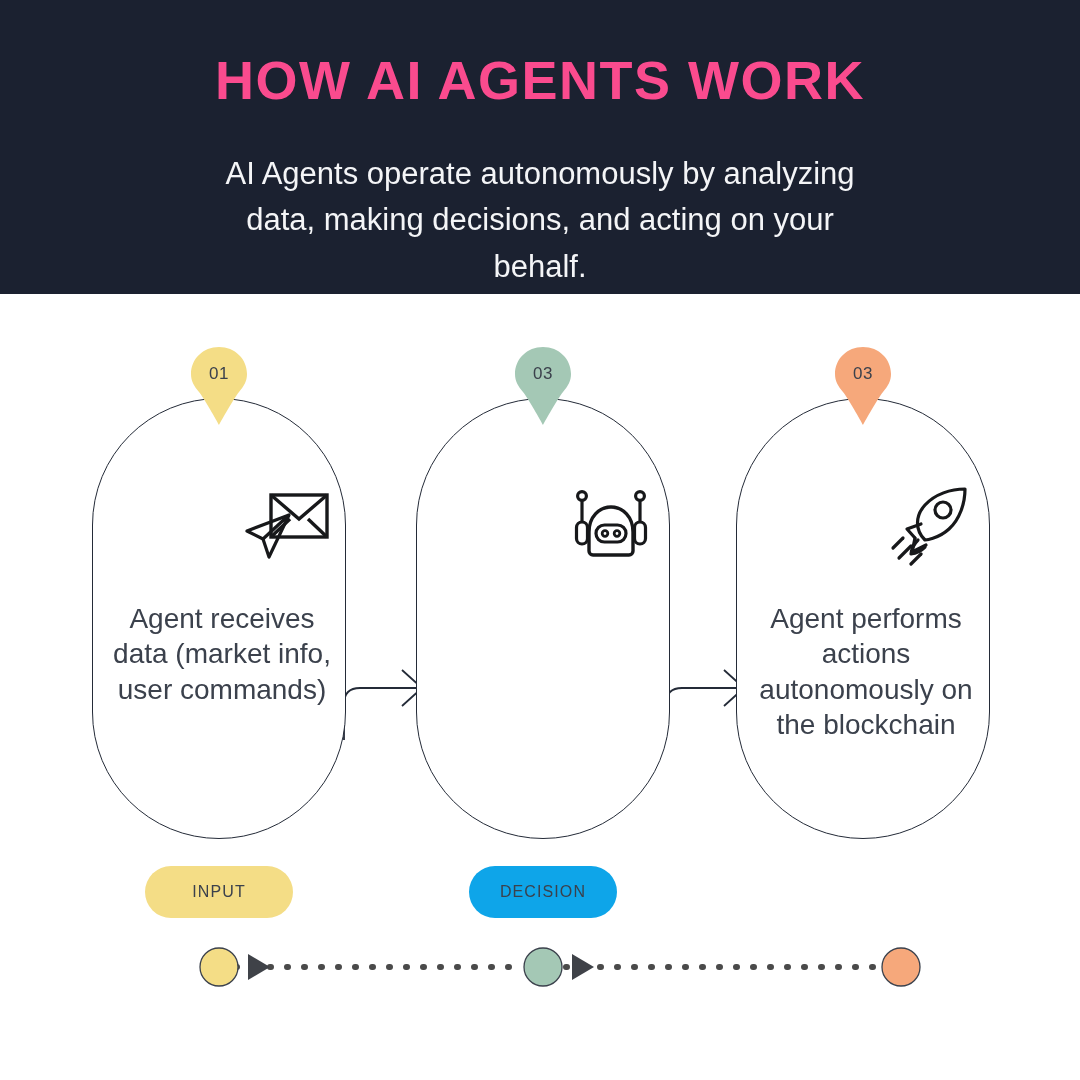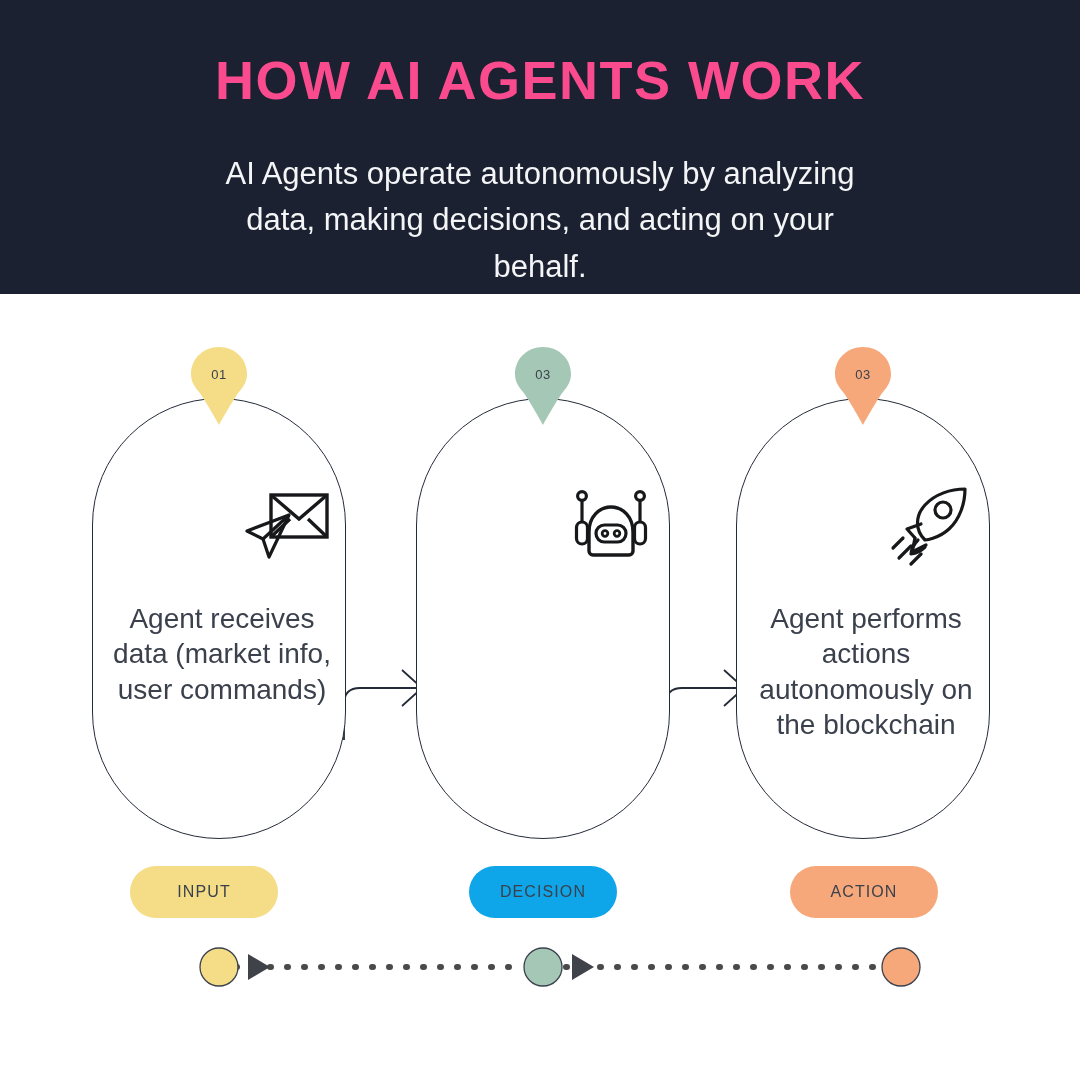--- a/index.html
+++ b/index.html
@@ -118,21 +118,21 @@
   .badge svg { display: block; }
   .badge-num {
     position: absolute;
     left: 0;
     top: 0;
     width: 60px;
     height: 58px;
     display: flex;
     align-items: center;
     justify-content: center;
-    font-size: 13px;
+    font-size: 17px;
     color: #3b414c;
     letter-spacing: 0.5px;
   }
 
   
   .connector {
     position: absolute;
     top: 340px;
     width: 88px;
     height: 110px;
@@ -148,21 +148,21 @@
     height: 52px;
     border-radius: 26px;
     display: flex;
     align-items: center;
     justify-content: center;
     font-size: 16px;
     letter-spacing: 1.1px;
     color: #3b414c;
     box-sizing: border-box;
   }
-  .tag-1 { left: 130px; width: 148px; background: #f4dd86; }
+  .tag-1 { left: 145px; width: 148px; background: #f4dd86; }
   .tag-2 { left: 469px; width: 148px; background: #0ea5e9; }
   .tag-3 { left: 790px; width: 148px; background: #f6a87b; }
 
   
   .timeline {
     position: absolute;
     left: 190px;
     top: 648px;
     width: 740px;
     height: 50px;
@@ -265,23 +265,20 @@
       <div class="card-text">Agent performs actions autonomously on the blockchain</div>
     </div>
   </div>
 
   <div class="tag tag-1">
     <span>INPUT</span>
   </div>
   <div class="tag tag-2">
     <span>DECISION</span>
   </div>
-  <div class="tag tag-3">
-    <span>ACTION</span>
-  </div>
 
   <div class="timeline">
     <svg width="740" height="50" viewBox="0 0 740 50">
 
       <line x1="46" y1="25" x2="330" y2="25" stroke="#4a4a4a" stroke-width="6" stroke-linecap="round" stroke-dasharray="1 16"></line>
 
       <line x1="376" y1="25" x2="700" y2="25" stroke="#4a4a4a" stroke-width="6" stroke-linecap="round" stroke-dasharray="1 16"></line>
 
       <circle cx="29" cy="25" r="19" fill="#f4dd86" stroke="#3b414c" stroke-width="1.3"></circle>
 

